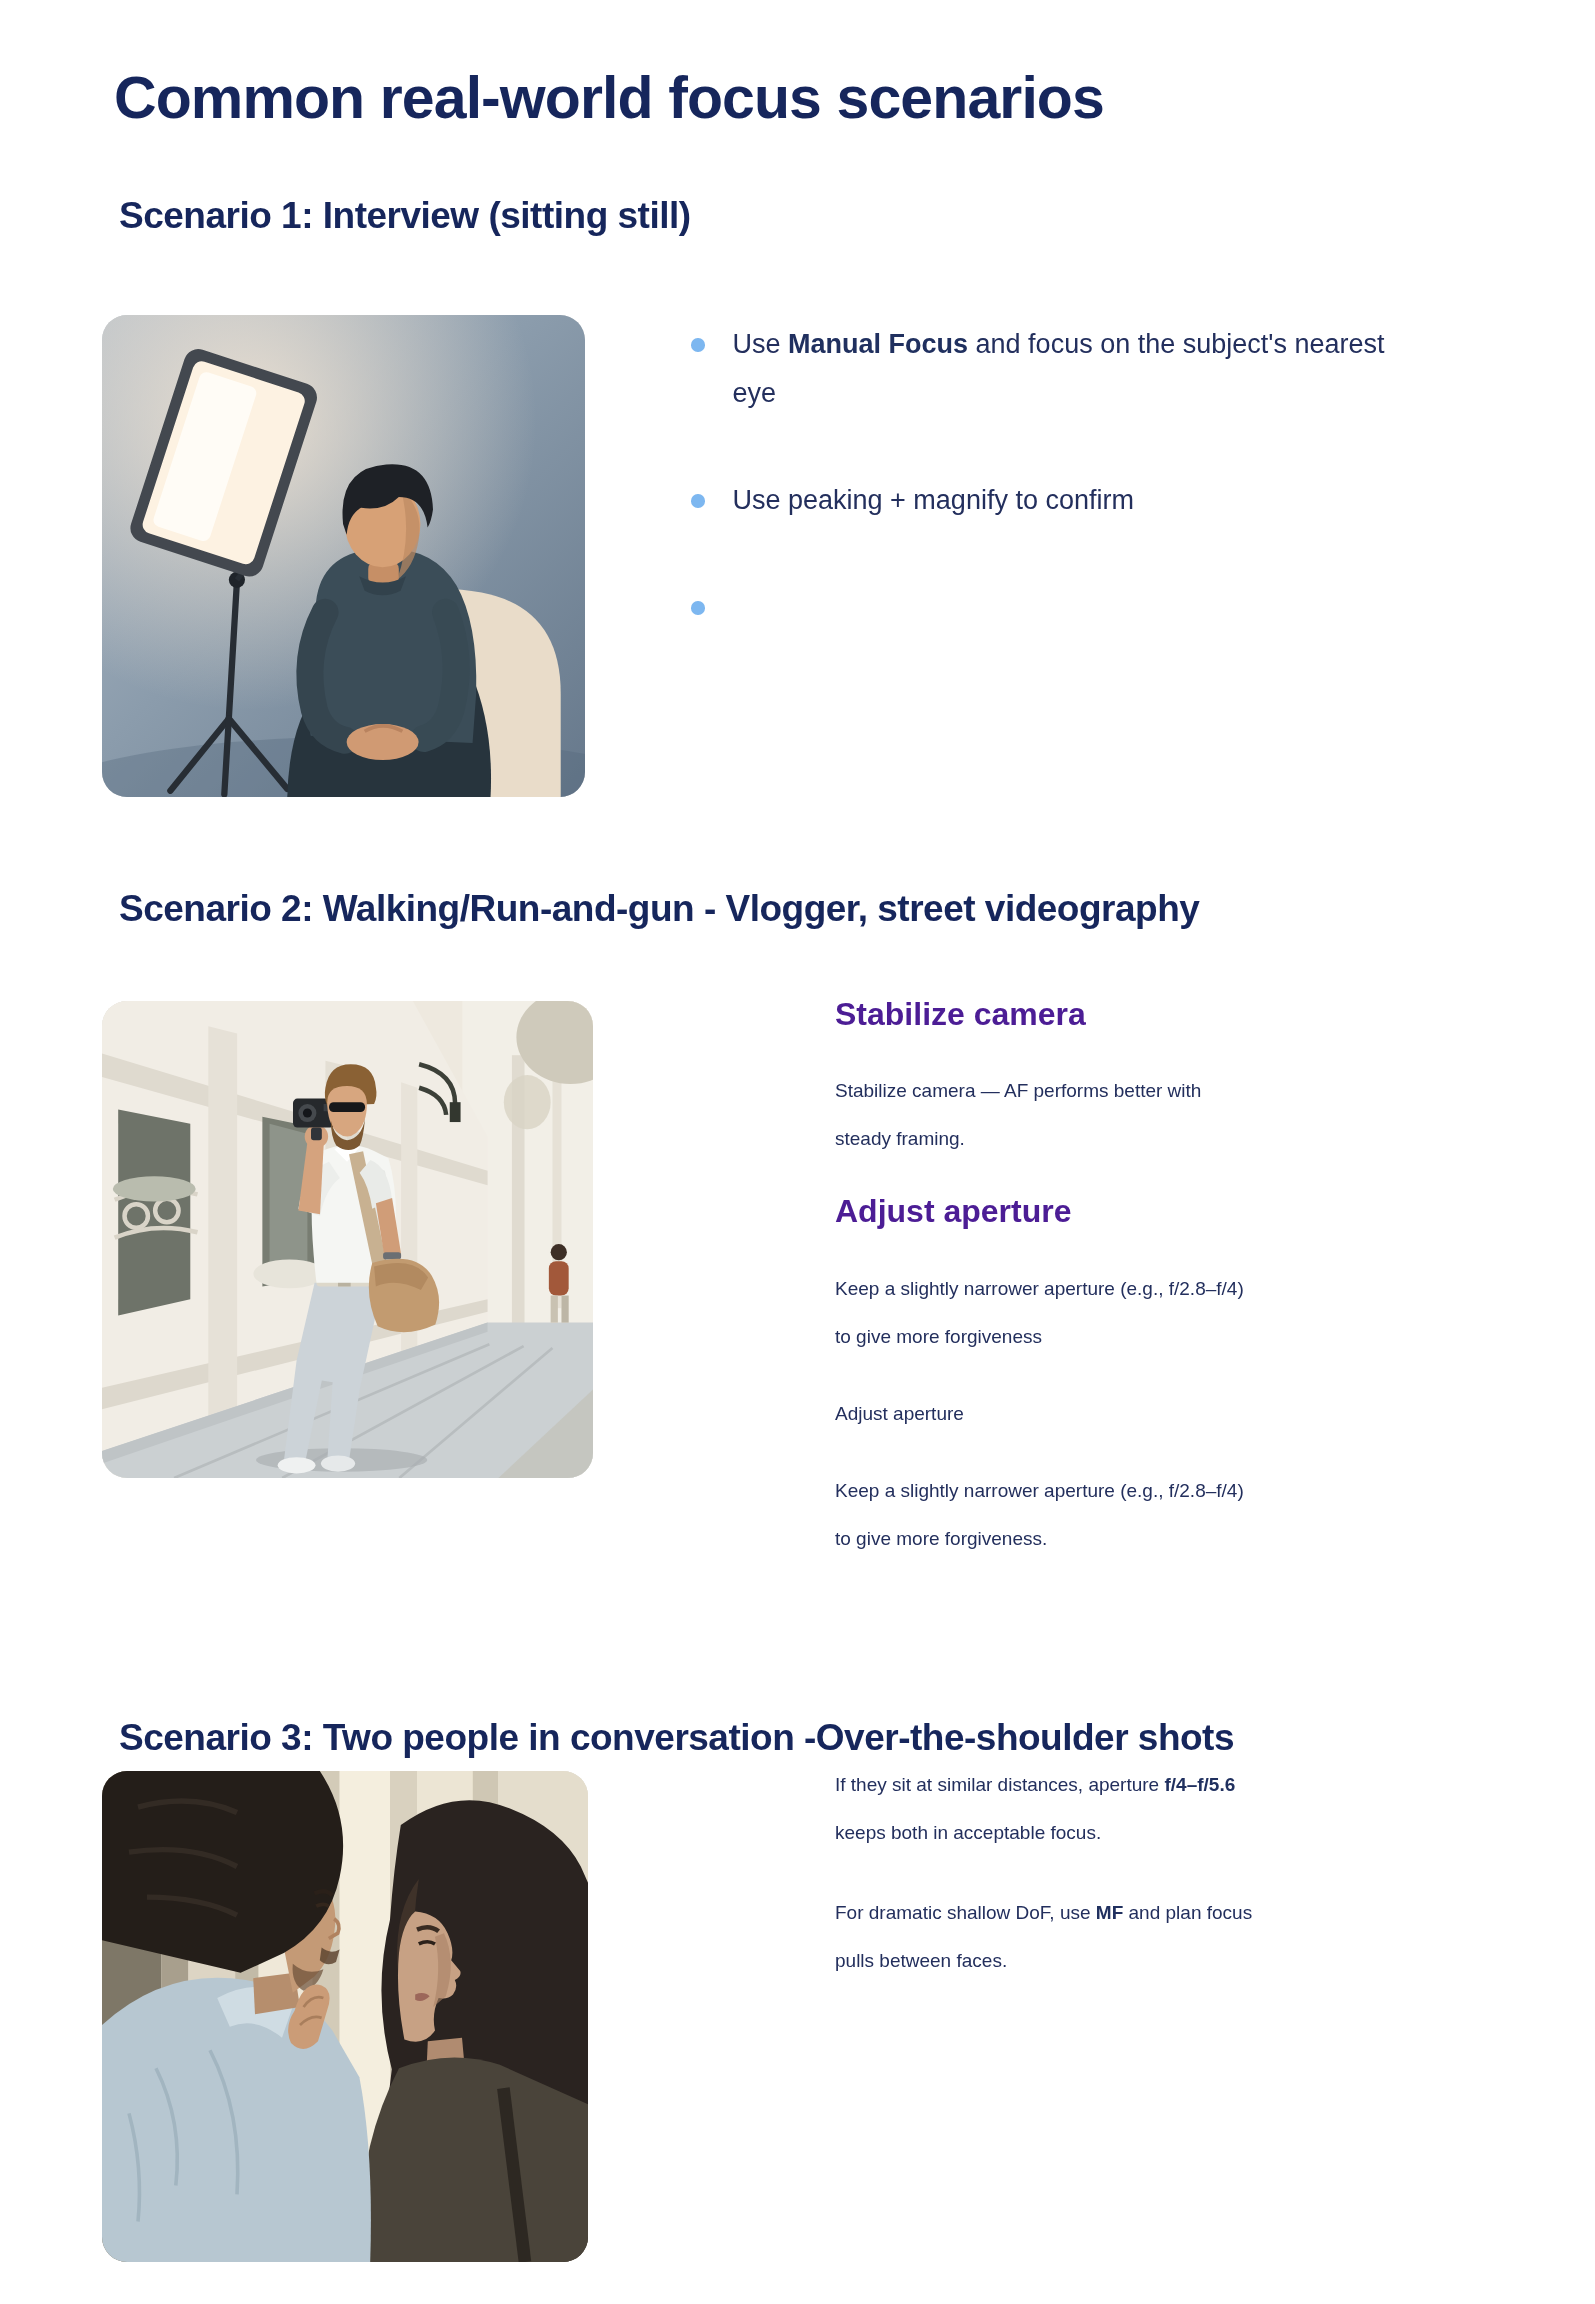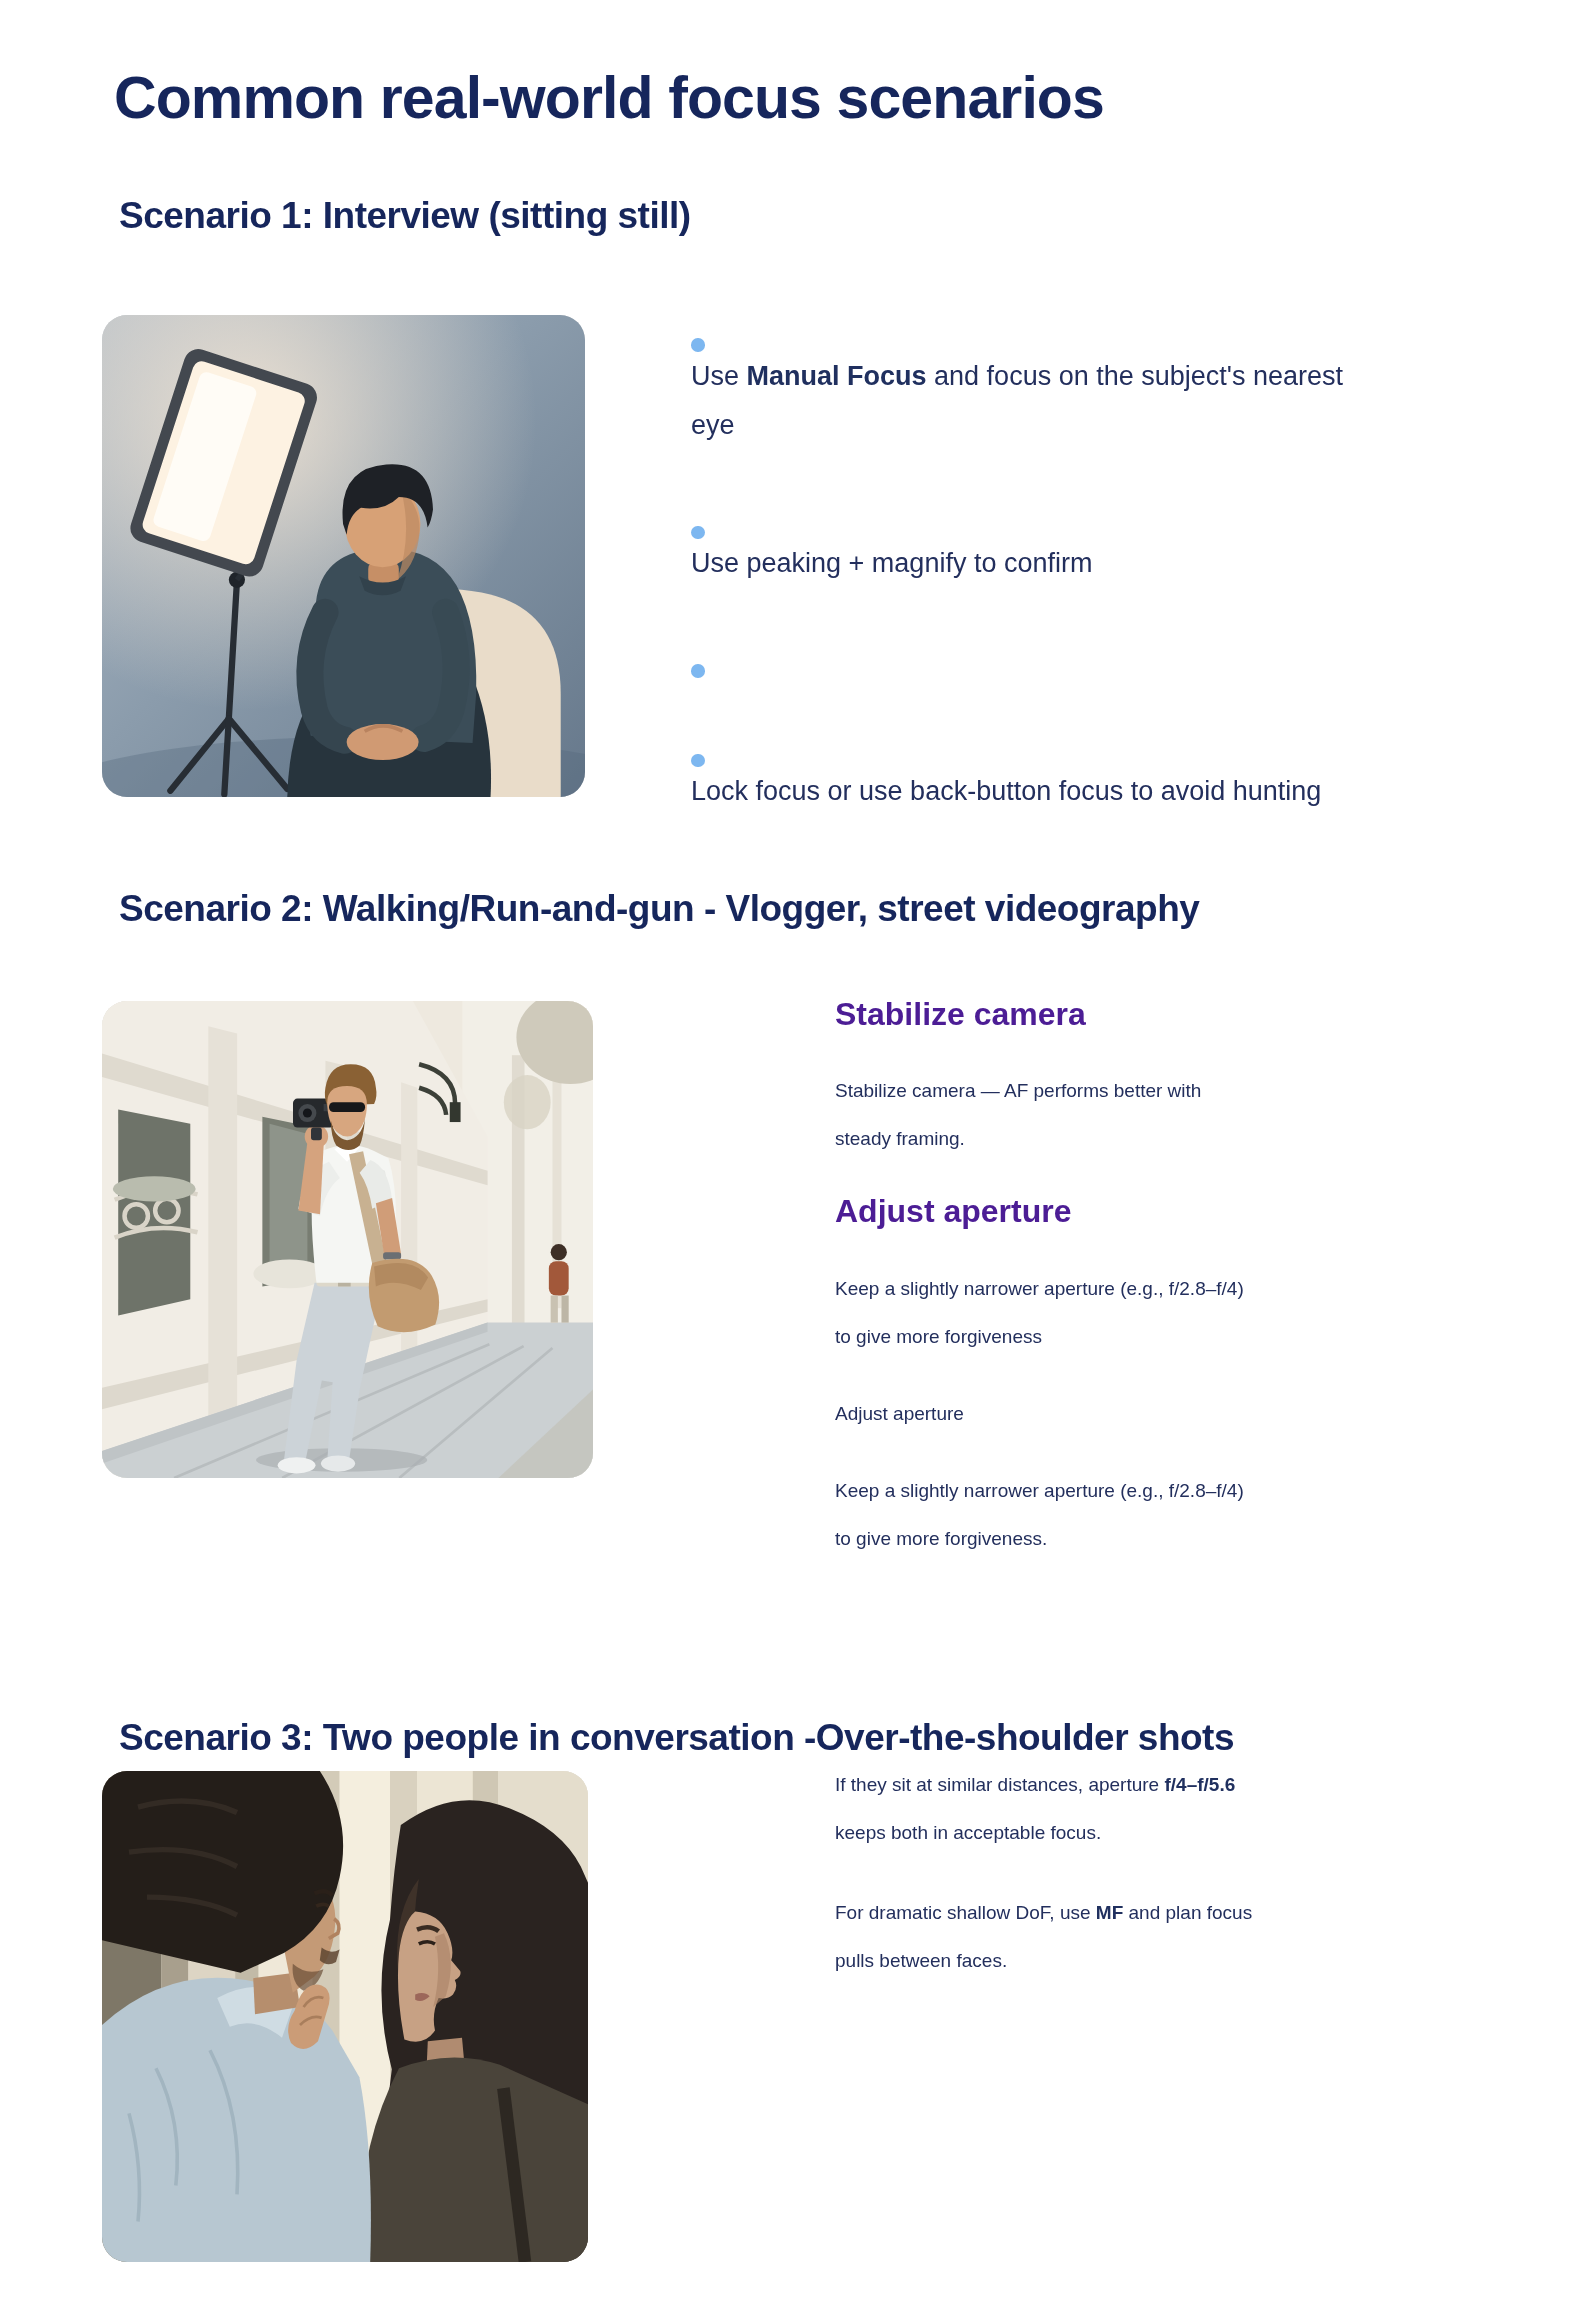--- a/index.html
+++ b/index.html
@@ -8,21 +8,21 @@
   .title{position:absolute;left:102px;top:52px;margin:12px;font-size:59px;font-weight:700;
          color:#16265c;letter-spacing:-0.9px;}
   .sh{position:absolute;left:102px;margin:17px;font-size:37px;font-weight:700;color:#16265c;letter-spacing:-0.5px;}
   #s1h{top:178px;} #s2h{top:871px;} #s3h{top:1700px;}
   .photo{position:absolute;left:102px;border-radius:25px;overflow:hidden;background:#d8d8d8;}
   #img1{top:315px;width:483px;height:482px;}
   #img2{top:1001px;width:491px;height:477px;}
   #img3{top:1771px;width:486px;height:491px;}
   .photo svg{display:block;width:100%;height:100%;}
   .bullets{position:absolute;left:691px;top:320px;width:774px;list-style:none;margin:0;padding:0;}
-  .bullet{display:flex;align-items:flex-start;margin-bottom:58px;flex-direction:column;}
+  .bullet{display:flex;align-items:flex-start;margin-bottom:58px;}
   .dot{flex:0 0 13.5px;width:13.5px;height:13.5px;border-radius:50%;background:#7db7f0;margin:18px 28px 0 0;}
   .btext{font-size:27px;line-height:49px;white-space:pre-line;color:#232f5d;}
   .btext b{font-weight:700;color:#20305f;}
   .col{position:absolute;}
   #col2{left:835px;top:995px;width:702px;}
   #col3{left:835px;top:1761px;width:720px;}
   .col h3{margin:0 0 34px 0;font-size:32px;font-weight:700;color:#4c1d95;line-height:1.2;}
   .col p{margin:0 0 29px 0;font-size:19px;line-height:48px;white-space:pre-line;color:#232f5d;}
   #col3 p{margin-bottom:32px;}
   .col p b{font-weight:700;color:#20305f;}
@@ -90,24 +90,20 @@
       <span class="dot"></span>
       <span class="btext"><span>Use </span><b>Manual Focus</b><span> and focus on the subject's nearest
 eye</span></span>
     </li>
     <li class="bullet">
       <span class="dot"></span>
       <span class="btext"><span>Use peaking + magnify to confirm</span><b></b><span></span></span>
     </li>
     <li class="bullet">
       <span class="dot"></span>
-    </li>
-    <li class="bullet">
-      <span class="dot"></span>
-      <span class="btext"><span>Lock focus or use back-button focus to avoid hunting</span><b></b><span></span></span>
     </li>
   </ul>
 
   <h2 class="sh" id="s2h">Scenario 2: Walking/Run-and-gun - Vlogger, street videography</h2>
 
   <div class="photo" id="img2">
     <svg viewBox="0 0 545 528" preserveAspectRatio="none">
       <rect width="545" height="528" fill="#eee9df"></rect>
       <rect x="400" y="0" width="145" height="528" fill="#f2efe7"></rect>
       <rect x="455" y="60" width="14" height="300" fill="#e0dbd0"></rect>

